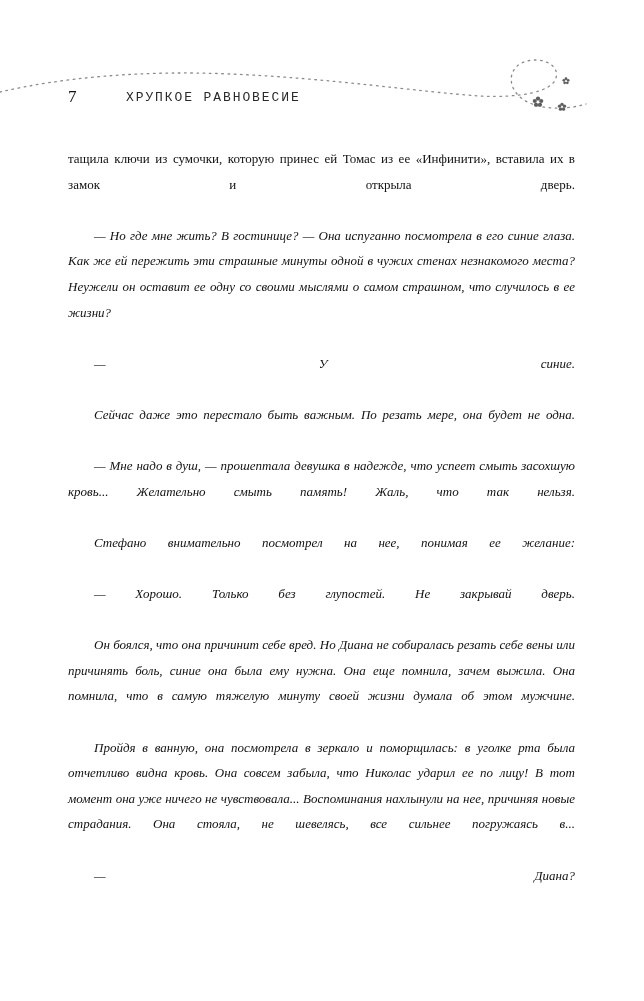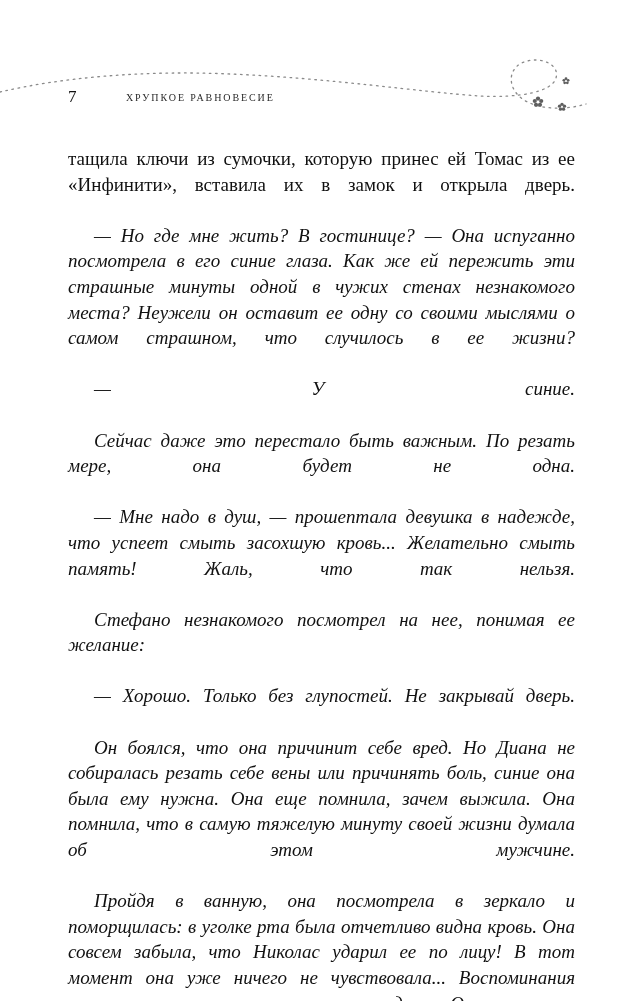--- a/index.html
+++ b/index.html
@@ -46,38 +46,38 @@
   }
   .folio {
     font-size: 17px;
     font-family: "Liberation Serif", serif;
     color: #111;
     letter-spacing: 0;
     width: 16px;
     text-align: left;
   }
   .book-title {
-    font-size: 10px;
+    font-size: 13px;
     letter-spacing: 1.9px;
-    font-family: Liberation Serif, serif;
+    font-family: Liberation Mono, monospace;
     color: #2a2a2a;
     text-transform: uppercase;
     white-space: nowrap;
   }
 
   
   .text-block {
     position: absolute;
     top: 146px;
     left: 68px;
     width: 507px;
   }
   .text-block p {
     margin: 0;
-    font-size: 19px;
+    font-size: 13px;
     line-height: 25.6px;
     text-align: justify;
     text-justify: inter-word;
     hyphens: manual;
     font-family: "Liberation Serif", serif;
     color: #111111;
   }
   .text-block p.indent {
     text-indent: 26px;
     font-style: italic;
@@ -133,21 +133,21 @@
     <span class="folio">7</span>
     <span class="book-title">ХРУПКОЕ РАВНОВЕСИЕ</span>
   </div>
 
   <div class="text-block">
     <p class="noindent">тащила ключи из сумочки, которую принес ей Томас из ее «Инфинити», вставила их в замок и открыла дверь.</p>
     <p class="indent">— Но где мне жить? В гостинице? — Она испуганно посмотрела в его синие глаза. Как же ей пережить эти страшные минуты одной в чужих стенах незнакомого места? Неужели он оставит ее одну со своими мыслями о самом страшном, что случилось в ее жизни?</p>
     <p class="indent">— У синие.</p>
     <p class="indent">Сейчас даже это перестало быть важным. По резать мере, она будет не одна.</p>
     <p class="indent">— Мне надо в душ, — прошептала девушка в надежде, что успеет смыть засохшую кровь... Желательно смыть память! Жаль, что так нельзя.</p>
-    <p class="indent">Стефано незнакомого посмотрел на нее, понимая ее желание:</p>
+    <p class="indent">Стефано внимательно посмотрел на нее, понимая ее желание:</p>
     <p class="indent">— Хорошо. Только без глупостей. Не закрывай дверь.</p>
     <p class="indent">Он боялся, что она причинит себе вред. Но Диана не собиралась резать себе вены или причинять боль, синие она была ему нужна. Она еще помнила, зачем выжила. Она помнила, что в самую тяжелую минуту своей жизни думала об этом мужчине.</p>
     <p class="indent">Пройдя в ванную, она посмотрела в зеркало и поморщилась: в уголке рта была отчетливо видна кровь. Она совсем забыла, что Николас ударил ее по лицу! В тот момент она уже ничего не чувствовала... Воспоминания нахлынули на нее, причиняя новые страдания. Она стояла, не шевелясь, все сильнее погружаясь в...</p>
     <p class="indent">— Диана?</p>
 
   </div>
 
 </div>
 
 </body></html>

